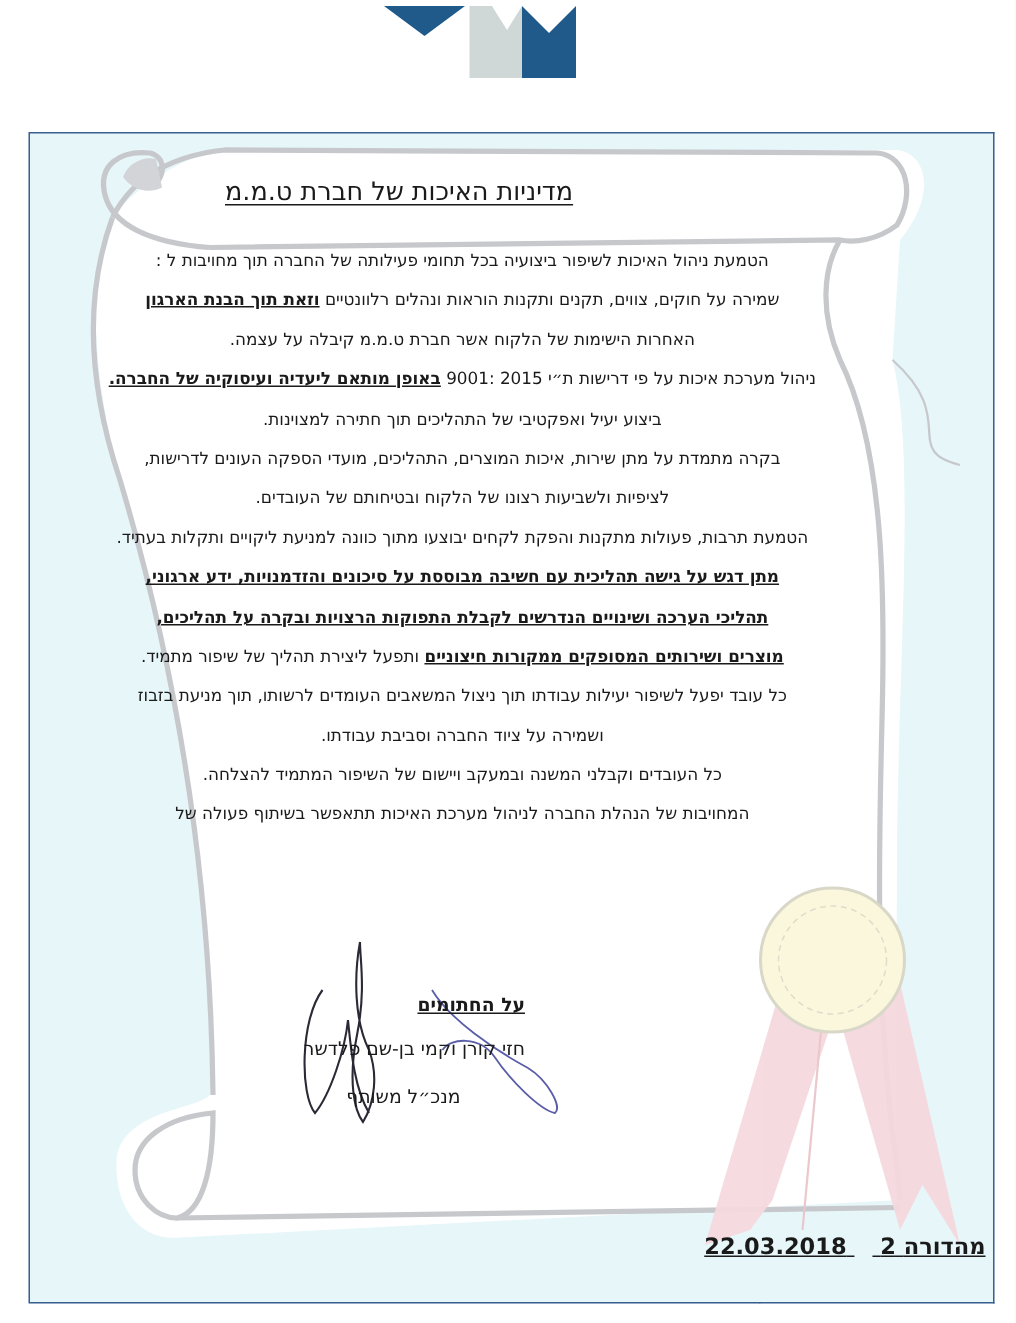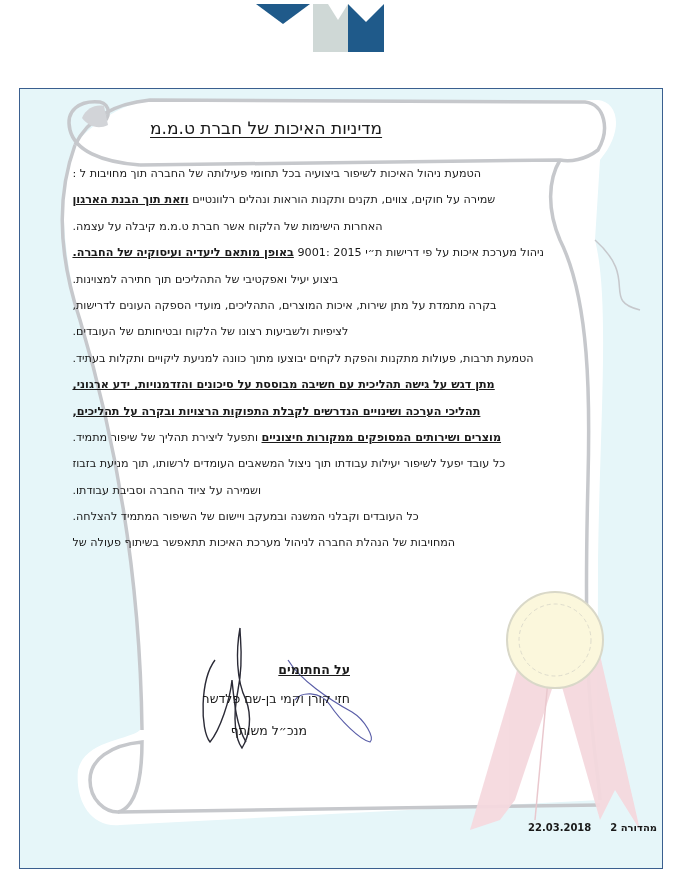--- a/index.html
+++ b/index.html
@@ -17,28 +17,28 @@
     box-sizing: border-box;
   }
   .scroll-svg { position: absolute; left: 0; top: 0; width: 677px; height: 882px; }
   .title {
     position: absolute; top: 118px; left: 150px; width: 400px;
     text-align: left; direction: rtl;
     font-weight: normal; font-size: 17px; text-decoration: underline;
     text-underline-offset: 3px;
   }
   .body-text {
-    position: absolute; direction: rtl; text-align: left;
+    position: absolute; direction: rtl; text-align: center;
     font-size: 11.2px; line-height: 26.4px; white-space: nowrap;
   }
   .line { display: block; height: 26.4px; }
   .b { font-weight: bold; text-decoration: underline; }
   .u { }
   .sign { position: absolute; direction: rtl; text-align: left; font-size: 12.5px; white-space: nowrap; }
-  .footer { position: absolute; direction: rtl; font-weight: bold; font-size: 10px; white-space: nowrap; }
+  .footer { position: absolute; direction: rtl; font-weight: bold; font-size: 15px; white-space: nowrap; text-decoration: underline; }
 </style>
 </head>
 <body>
 
 <svg class="logo" viewBox="0 0 677 55">
   <polygon points="256,4 310,4 283,24" fill="#1f5a8a"></polygon>
   <polygon points="313,4 328,4 328,4 338,20 348,4 348,4 348,52 313,52" fill="#cfd8d6"></polygon>
   <polygon points="348,4 348,4 366,22 384,4 384,52 348,52" fill="#1f5a8a"></polygon>
   <polygon points="313,4 338,20 313,4" fill="#cfd8d6"></polygon>
 </svg>

